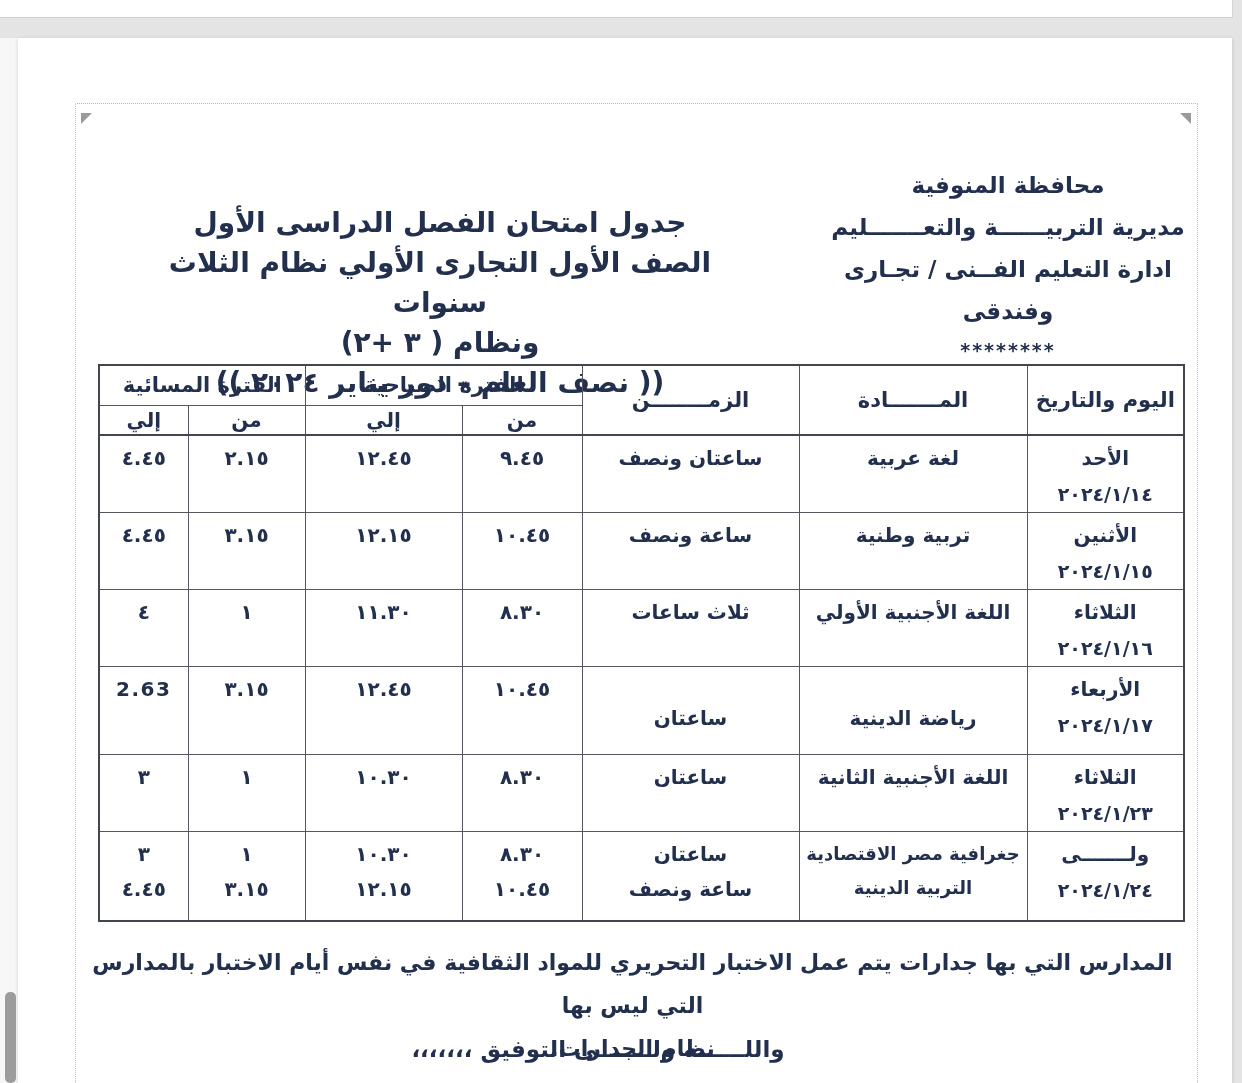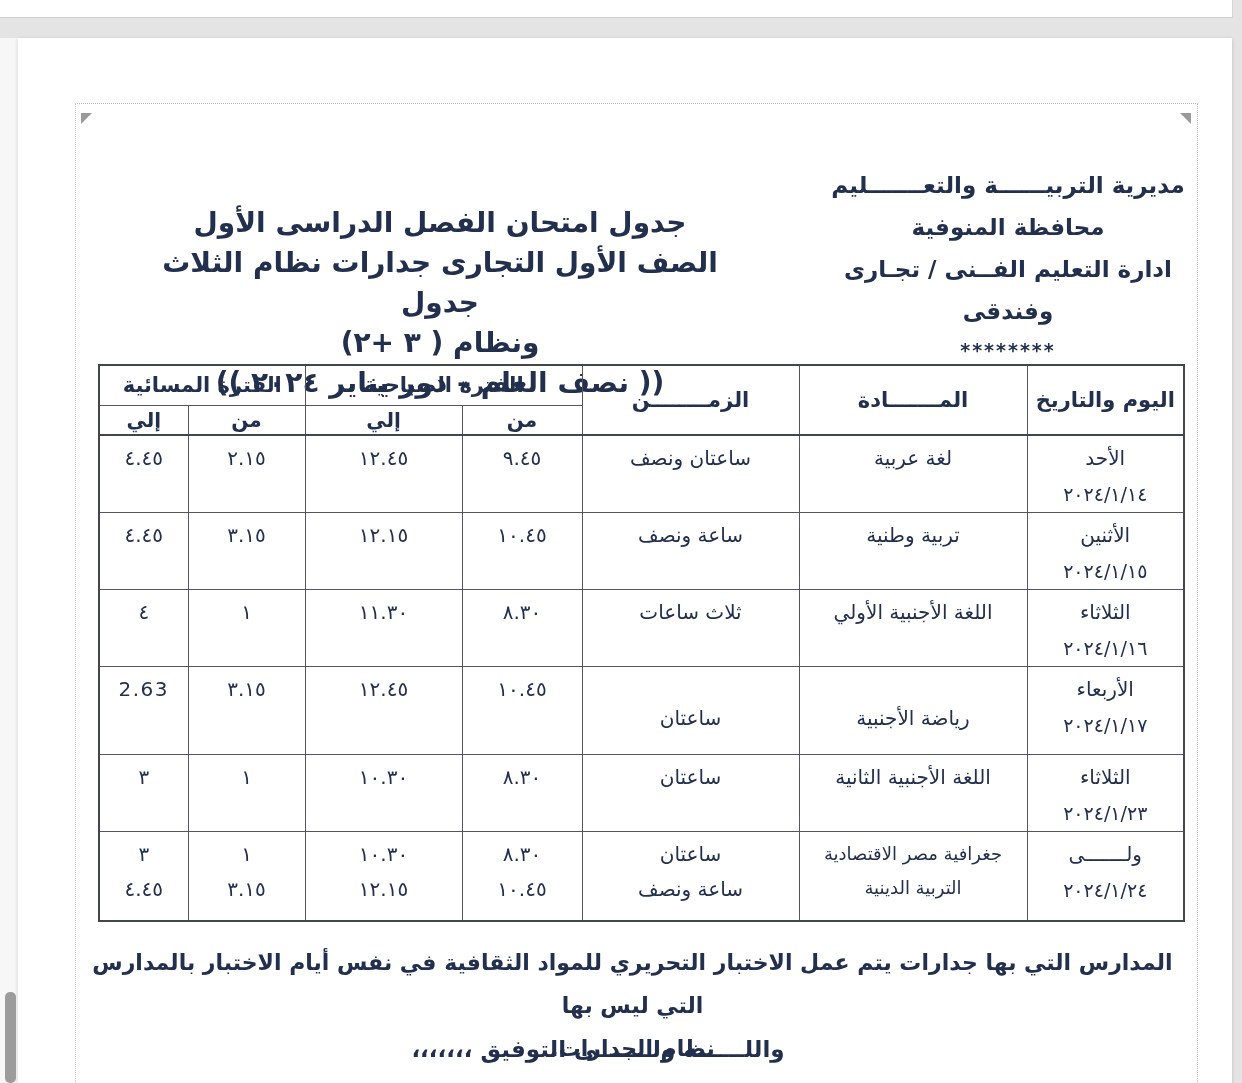--- a/index.html
+++ b/index.html
@@ -50,21 +50,21 @@
   }
   table.sched, table.sched th, table.sched td { border:1.5px solid #53565c; }
   table.sched { border:2px solid #43464c; }
   table.sched thead { border-bottom:2px solid #43464c; }
   table.sched th { font-size:21px; font-weight:700; padding:2px 0; }
   table.sched thead tr.h1 { height:40px; }
   table.sched thead tr.h2 { height:27px; }
   table.sched thead tr.h2 th { font-size:20px;margin-top:38px; }
   table.sched td {
     vertical-align:top; padding-top:5px; font-size:20px; line-height:35px;
-    white-space:pre-line; font-weight:400;
+    white-space:pre-line; font-weight:700;
   }
   tr.r1, tr.r2, tr.r3 { height:70px; }
   tr.r4 { height:88px; }
   tr.r5 { height:72px; }
   tr.r6 { height:90px; }
   td .date { display:block; font-size:19px; letter-spacing:1.5px; margin-top:1px; }
   td.num { font-size:19px; letter-spacing:1.5px; }
   tr.r4 td.mid { padding-top:34px; }
   tr.r6 td.sm { font-size:18px; line-height:34px; }
 
@@ -84,29 +84,29 @@
   <div class="top-strip"></div>
   <div class="scroll-track"></div>
   <div class="scroll-thumb"></div>
 
   <div class="page">
     <div class="boundary"></div>
     <div class="tri-tl"></div>
     <div class="tri-tr"></div>
 
     <div class="hdr-right">
+      <div>محافظة المنوفية</div>
       <div>مديرية التربيــــــة والتعـــــــليم</div>
-      <div>محافظة المنوفية</div>
       <div>ادارة التعليم الفــنى / تجـارى وفندقى</div>
       <div class="stars">********</div>
     </div>
 
     <div class="hdr-center">
       <div>جدول امتحان الفصل الدراسى الأول</div>
-      <div>الصف الأول التجارى جدارات نظام الثلاث جدول</div>
+      <div>الصف الأول التجارى الأولي نظام الثلاث سنوات</div>
       <div>ونظام ( ٣ +٢)</div>
       <div>(( نصف العام – دور يناير ٢٠٢٤ ))</div>
     </div>
 
     <table class="sched">
       <colgroup>
         <col style="width:157px">
           <col style="width:228px">
           <col style="width:217px">
         <col style="width:120px">
@@ -152,21 +152,21 @@
           <td><span>الثلاثاء</span><span class="date">٢٠٢٤/١/١٦</span></td>
           <td>اللغة الأجنبية الأولي</td>
           <td>ثلاث ساعات</td>
           <td class="num">٨.٣٠</td>
           <td class="num">١١.٣٠</td>
           <td class="num">١</td>
           <td class="num">٤</td>
         </tr>
         <tr class="r4">
           <td><span>الأربعاء</span><span class="date">٢٠٢٤/١/١٧</span></td>
-          <td class="mid">رياضة الأجنبية</td>
+          <td class="mid">رياضة الدينية</td>
           <td class="mid">ساعتان</td>
           <td class="num">١٠.٤٥</td>
           <td class="num">١٢.٤٥</td>
           <td class="num">٣.١٥</td>
           <td class="num">2.63</td>
         </tr>
         <tr class="r5">
           <td><span>الثلاثاء</span><span class="date">٢٠٢٤/١/٢٣</span></td>
           <td>اللغة الأجنبية الثانية</td>
           <td>ساعتان</td>

